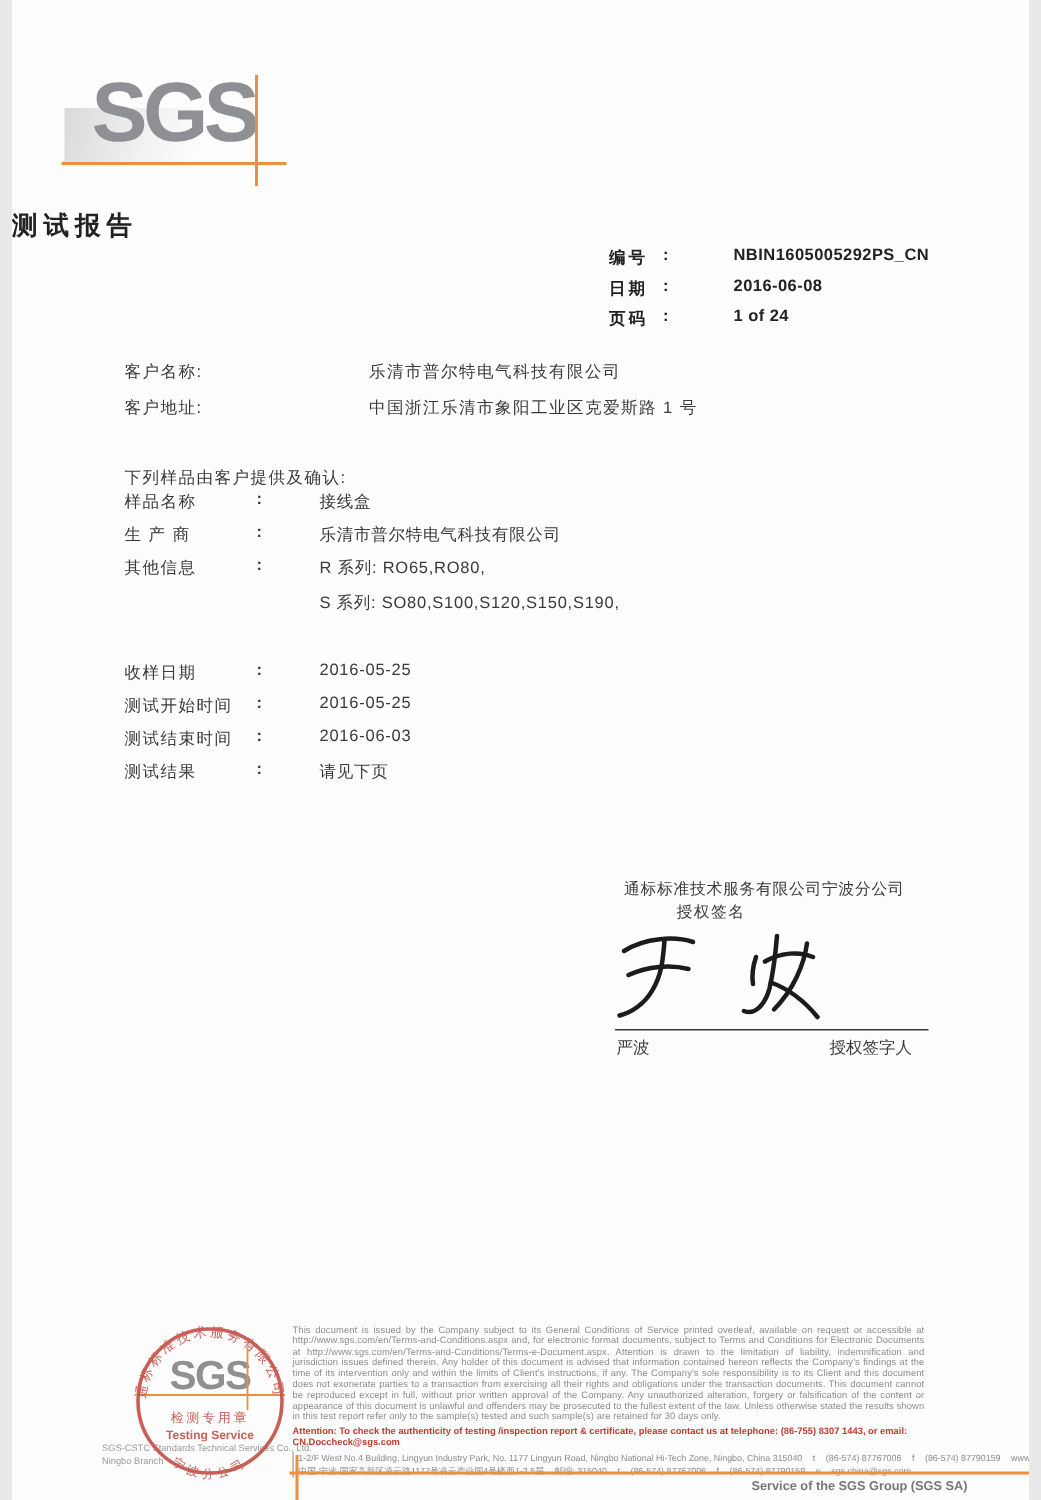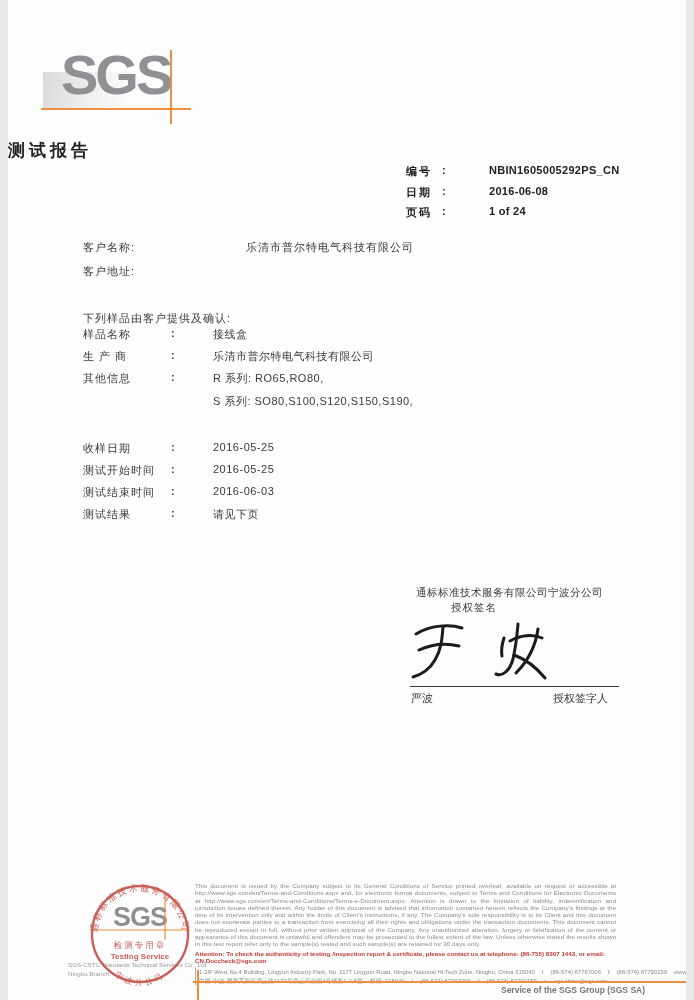--- a/index.html
+++ b/index.html
@@ -84,20 +84,21 @@
     <span class="ms">:</span>
     <span class="mv">1 of 24</span>
   </div>
 
   <div class="crow" style="top:240px">
     <span class="cl">客户名称:</span>
     <span class="cv">乐清市普尔特电气科技有限公司</span>
   </div>
   <div class="crow" style="top:264px">
     <span class="cl">客户地址:</span>
+    <span class="cv">中国浙江乐清市象阳工业区克爱斯路 1 号</span>
   </div>
   <div class="intro">下列样品由客户提供及确认:</div>
 
   <div class="frow" style="top:327px">
     <span class="fl">样品名称</span>
     <span class="fs">:</span>
     <span class="fv">接线盒</span>
   </div>
   <div class="frow" style="top:349px">
     <span class="fl">生 产 商</span>

